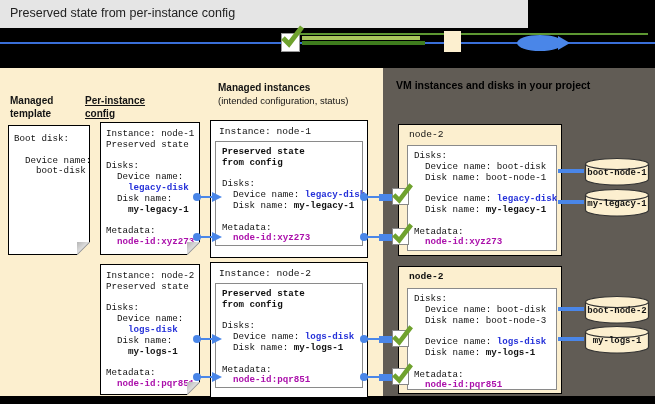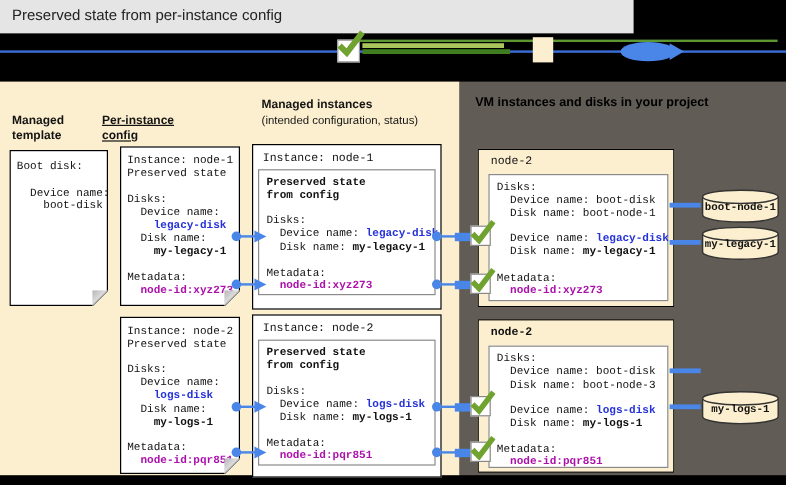--- a/index.html
+++ b/index.html
@@ -267,20 +267,27 @@
     </svg>
     <span class="lbl">boot-node-1</span>
   </div>
   <div class="cyl" style="left:584px;top:188px;">
     <svg width="66" height="30" viewBox="0 0 66 30">
       <path d="M1.5 7 L1.5 22 A31.5 6 0 0 0 64.5 22 L64.5 7" fill="#fcefcf" stroke="#333" stroke-width="1.2"></path>
       <ellipse cx="33" cy="7" rx="31.5" ry="5.5" fill="#fcefcf" stroke="#333" stroke-width="1.2"></ellipse>
     </svg>
     <span class="lbl">my-legacy-1</span>
   </div>
+  <div class="cyl" style="left:584px;top:295px;">
+    <svg width="66" height="30" viewBox="0 0 66 30">
+      <path d="M1.5 7 L1.5 22 A31.5 6 0 0 0 64.5 22 L64.5 7" fill="#fcefcf" stroke="#333" stroke-width="1.2"></path>
+      <ellipse cx="33" cy="7" rx="31.5" ry="5.5" fill="#fcefcf" stroke="#333" stroke-width="1.2"></ellipse>
+    </svg>
+    <span class="lbl">boot-node-2</span>
+  </div>
   <div class="cyl" style="left:584px;top:325px;">
     <svg width="66" height="30" viewBox="0 0 66 30">
       <path d="M1.5 7 L1.5 22 A31.5 6 0 0 0 64.5 22 L64.5 7" fill="#fcefcf" stroke="#333" stroke-width="1.2"></path>
       <ellipse cx="33" cy="7" rx="31.5" ry="5.5" fill="#fcefcf" stroke="#333" stroke-width="1.2"></ellipse>
     </svg>
     <span class="lbl">my-logs-1</span>
   </div>
 
 </div>
 

